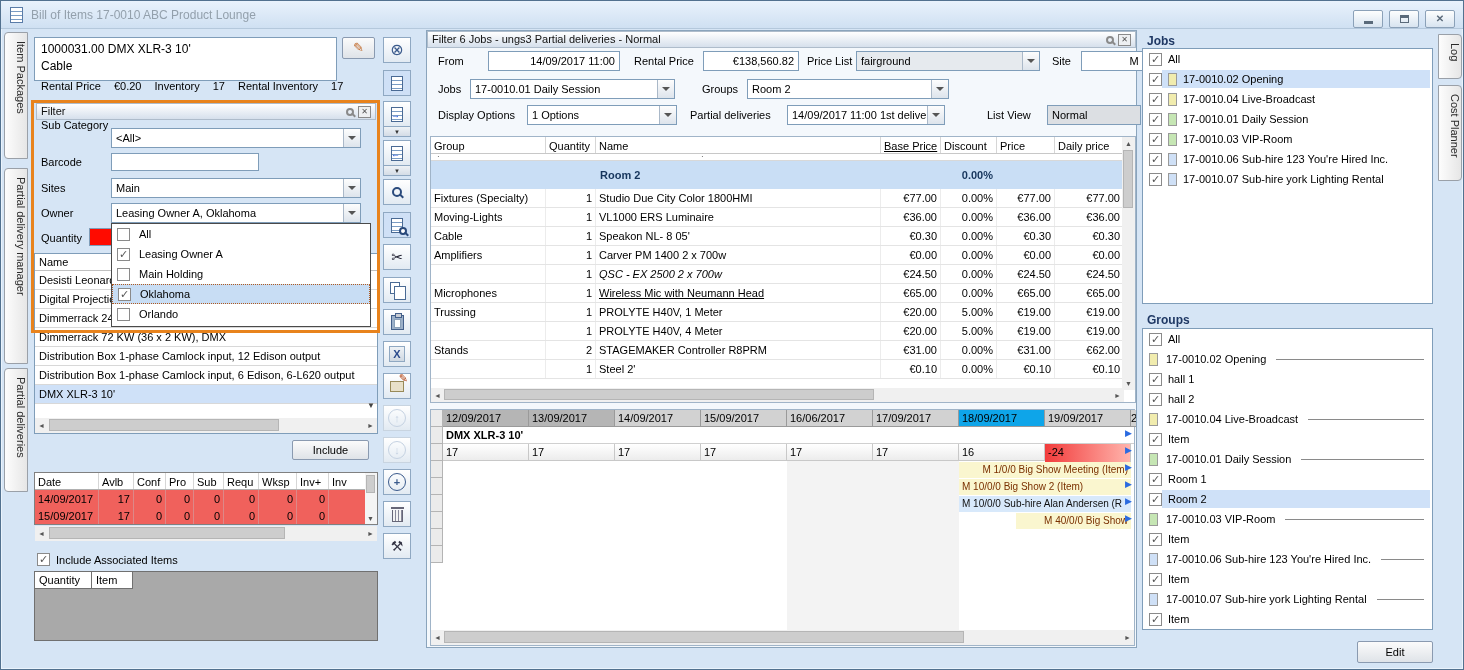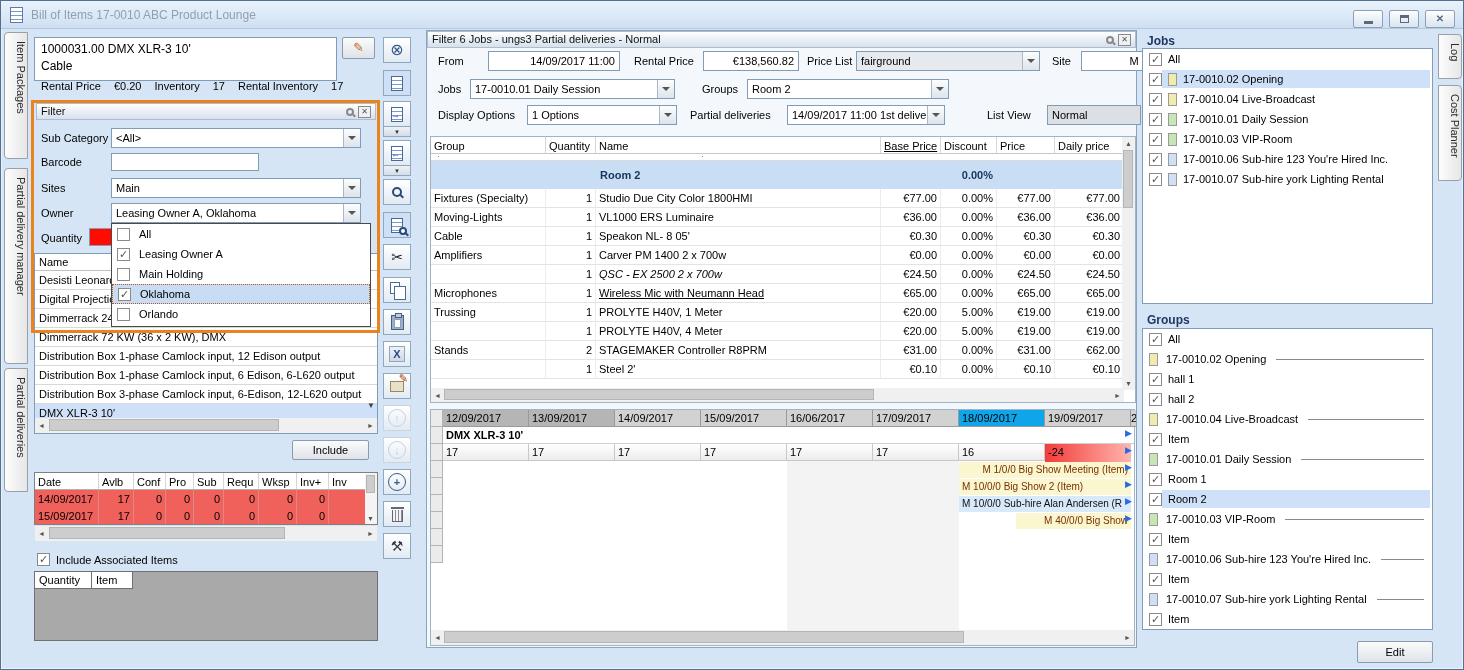--- a/index.html
+++ b/index.html
@@ -142,21 +142,21 @@
     <span>17</span>
   </div>
 
   <div class="panelhead" style="left:35px;top:102px;width:340px">
     <span>Filter</span>
     <span class="ph-ico" style="right:4px">
       <span class="mag gray"></span>
       <span class="closebox">✕</span>
     </span>
   </div>
-  <span class="lbl" style="left:40px;top:131px">Sub Category</span>
+  <span class="lbl" style="left:40px;top:118px">Sub Category</span>
   <div class="combo" style="left:110px;top:127px;width:250px">
     <span>&lt;All&gt;</span><span class="ca"></span>
   </div>
   <span class="lbl" style="left:40px;top:155px">Barcode</span>
   <div class="tbx" style="left:110px;top:152px;width:148px;height:18px"></div>
   <span class="lbl" style="left:40px;top:181px">Sites</span>
   <div class="combo" style="left:110px;top:177px;width:250px">
     <span>Main</span><span class="ca"></span>
   </div>
   <span class="lbl" style="left:40px;top:206px">Owner</span>
@@ -191,21 +191,20 @@
 
   <div class="listbox" style="left:33px;top:252px;width:344px;height:181px">
     <div style="height:17px;border-bottom:1px solid #c0c0c0;font-size:11px;line-height:16px;padding-left:4px;background:#fff">Name</div>
     <div id="itemRows">
         <div class="lrow">Desisti Leonard</div>
         <div class="lrow">Digital Projection</div>
         <div class="lrow">Dimmerrack 24 KW</div>
         <div class="lrow">Dimmerrack 72 KW (36 x 2 KW), DMX</div>
         <div class="lrow">Distribution Box 1-phase Camlock input, 12 Edison output</div>
         <div class="lrow">Distribution Box 1-phase Camlock input, 6 Edison, 6-L620 output</div>
-        <div class="lrow">Distribution Box 3-phase Camlock input, 6-Edison, 12-L620 output</div>
         <div class="lrow sel">DMX XLR-3 10'</div>
       </div>
   </div>
   <div class="abs" style="left:364px;top:400px;width:12px;height:14px;font-size:8px;color:#444;text-align:center">▼</div>
   <div class="sb" style="left:34px;top:417px;width:342px;height:15px">
     <span class="sb-a" style="left:3px;top:4px">◄</span>
     <div class="sb-t" style="left:14px;top:1px;width:230px;height:12px"></div>
     <span class="sb-a" style="right:3px;top:4px">►</span>
   </div>
 

